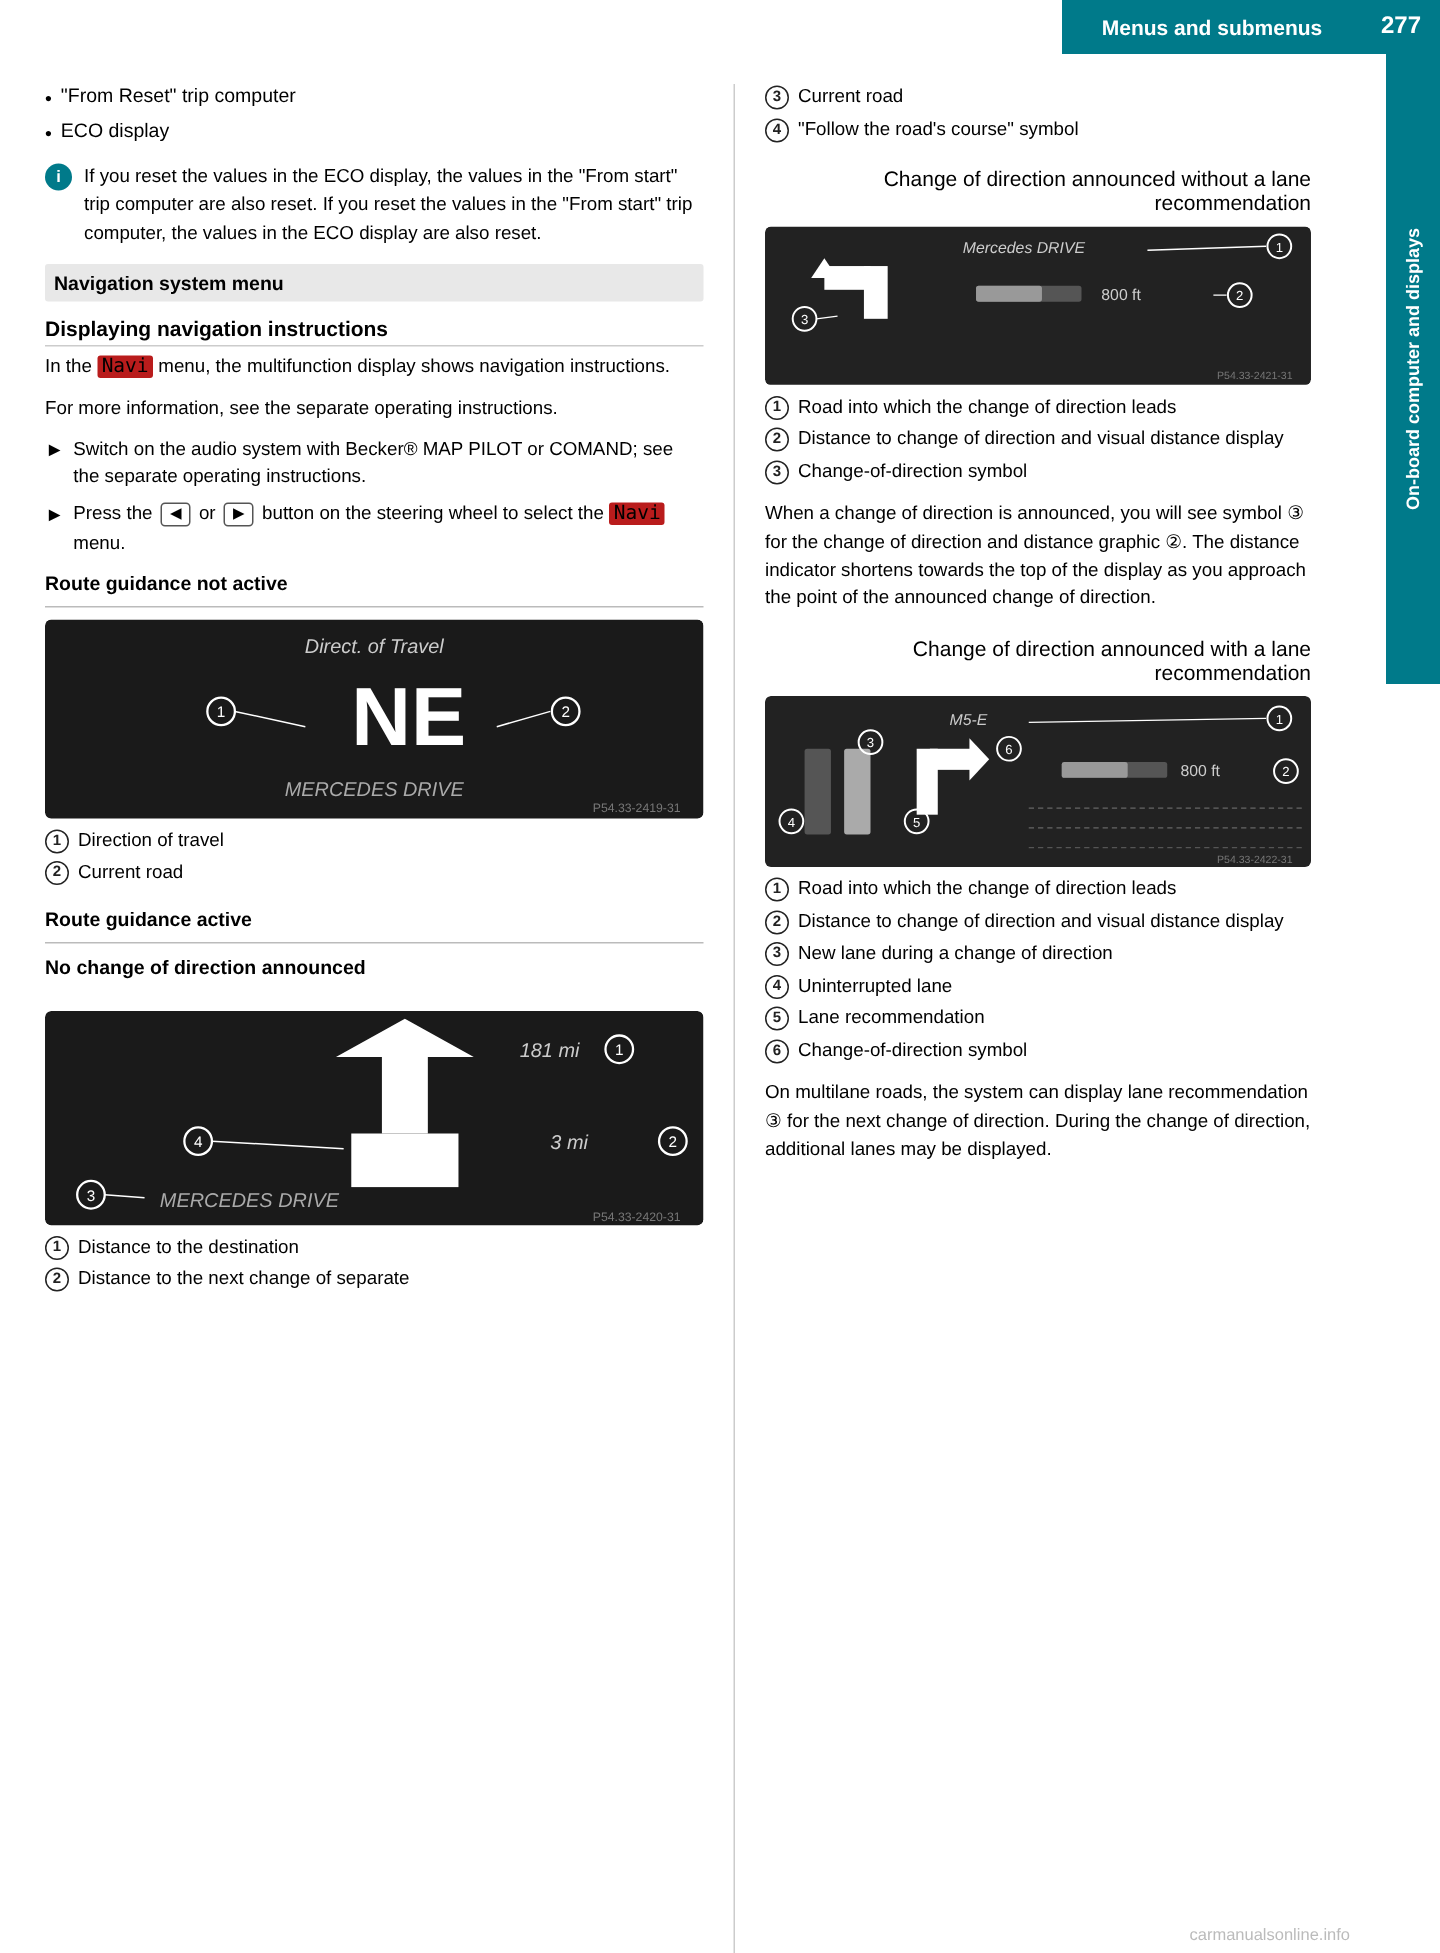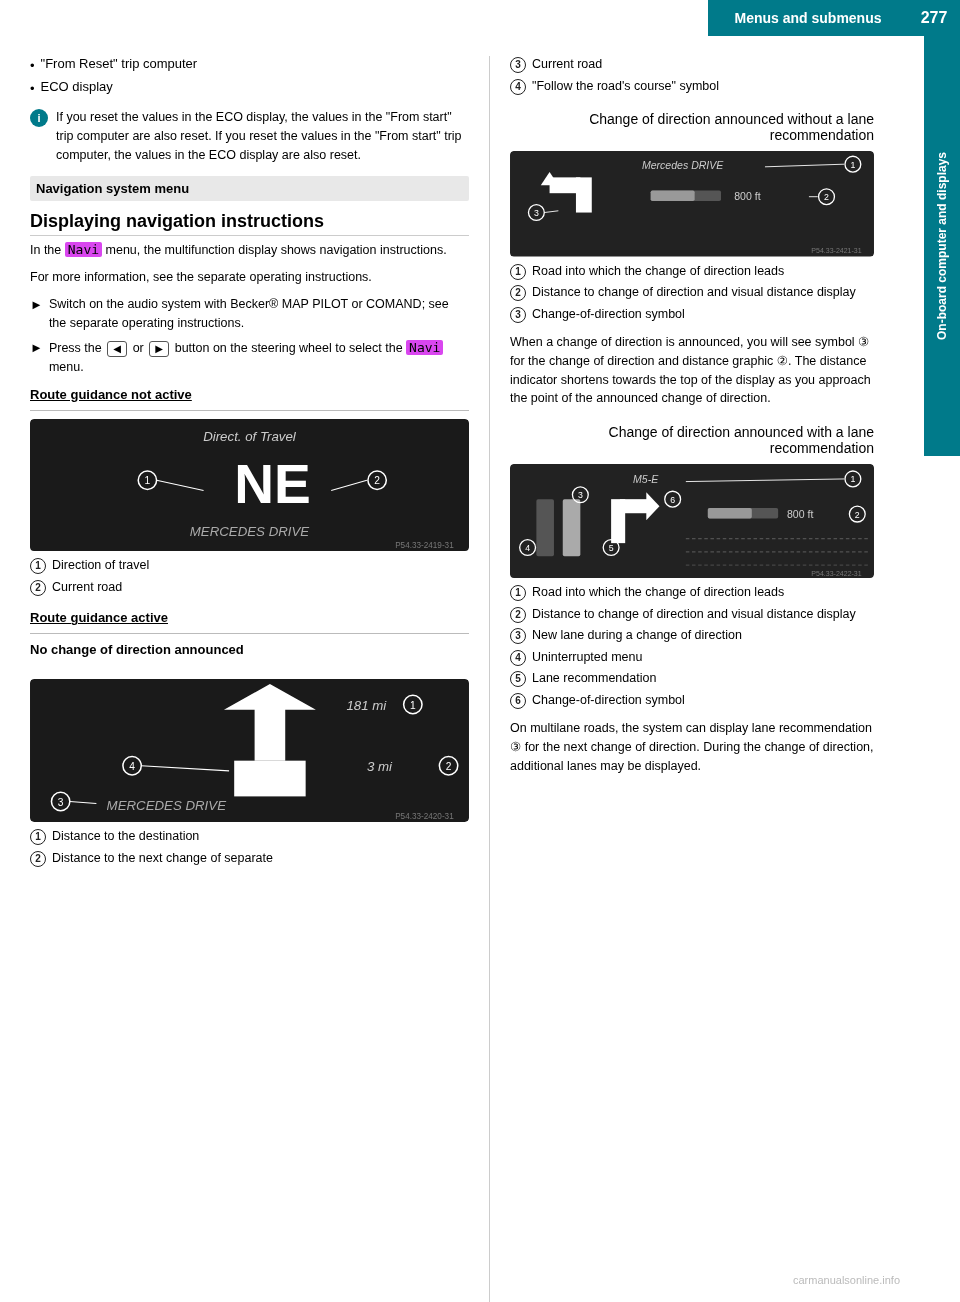--- a/index.html
+++ b/index.html
@@ -131,21 +131,21 @@
       padding: 5px 6px;
       font-weight: bold;
       font-size: 13px;
       margin-bottom: 10px;
       border-radius: 2px;
     }
 
     
     .section-heading {
       font-weight: bold;
-      font-size: 18px;
+      font-size: 14px;
       margin-bottom: 4px;
       border-bottom: 1px solid #ccc;
       padding-bottom: 3px;
     }
 
     .section-subheading {
       font-weight: bold;
       font-size: 13px;
       margin-bottom: 22px;
       margin-top: 8px;
@@ -168,21 +168,21 @@
     .arrow-sym {
       margin-right: 6px;
       font-size: 13px;
       flex-shrink: 0;
     }
 
     
     .navi-text {
       font-family: monospace;
       font-size: 13px;
-      background: #d946ef;
+      background: #b91c1c;
       padding: 0 3px;
       border-radius: 2px;
     }
 
     
     .btn-sym {
       display: inline-flex;
       align-items: center;
       justify-content: center;
       border: 1px solid #555;
@@ -239,21 +239,20 @@
       border-radius: 4px;
       margin-bottom: 6px;
       display: block;
     }
 
     .route-guidance-heading {
       font-weight: bold;
       font-size: 13px;
       margin-top: 10px;
       margin-bottom: 4px;
-      text-decoration: underline;
     }
 
     .right-section-heading {
       font-weight: normal;
       font-size: 14px;
       margin-bottom: 8px;
       margin-top: 16px;
       text-align: right;
     }
   </style>
@@ -503,29 +502,29 @@
     <div class="num-list-item">
       <span class="callout callout-dark">2</span>
       <span>Distance to change of direction and visual distance display</span>
     </div>
     <div class="num-list-item">
       <span class="callout callout-dark">3</span>
       <span>New lane during a change of direction</span>
     </div>
     <div class="num-list-item">
       <span class="callout callout-dark">4</span>
-      <span>Uninterrupted menu</span>
+      <span>Uninterrupted lane</span>
     </div>
     <div class="num-list-item">
       <span class="callout callout-dark">5</span>
       <span>Lane recommendation</span>
     </div>
     <div class="num-list-item" style="margin-bottom:10px;">
       <span class="callout callout-dark">6</span>
       <span>Change-of-direction symbol</span>
     </div>
 
     <p class="body-text">On multilane roads, the system can display lane recommendation ③ for the next change of direction. During the change of direction, additional lanes may be displayed.</p>
 
   </div>
 </div>
 
-<div style="position:absolute;bottom:16px;right:60px;font-size:11px;color:#bbb;">carmanualsonline.info</div>
+<div style="position:absolute;bottom:6px;right:60px;font-size:11px;color:#bbb;">carmanualsonline.info</div>
 
 </body></html>

